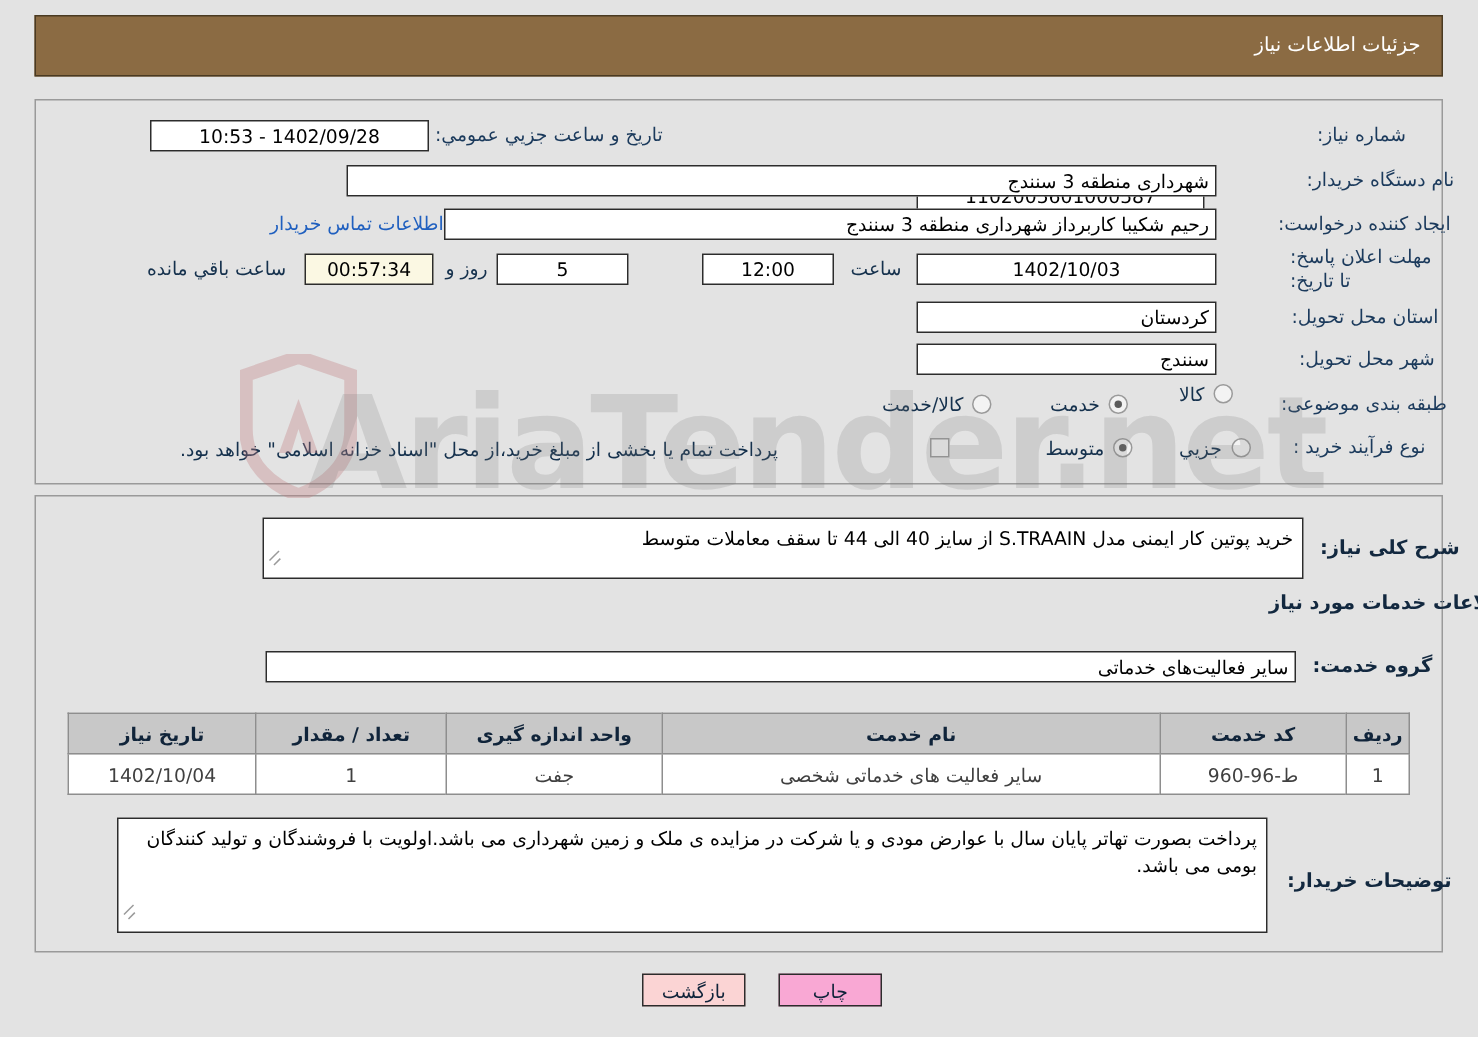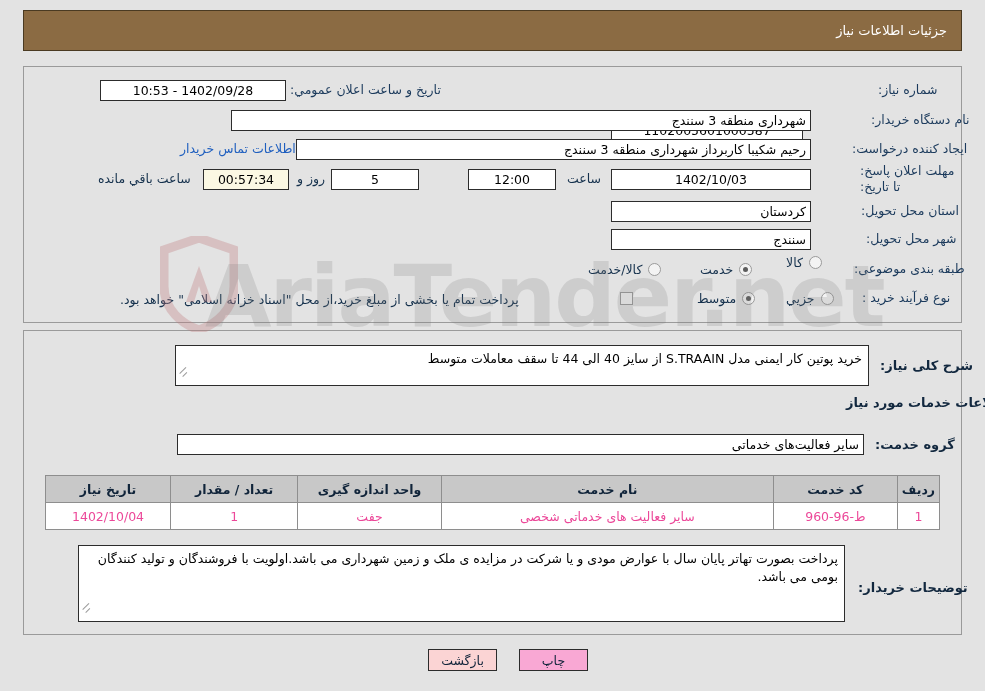--- a/index.html
+++ b/index.html
@@ -164,21 +164,21 @@
     height:26px;
     padding:0 4px;
     white-space:nowrap;
   }
   table.grid td{
     background:#ffffff;
     border:1px solid #8e8e8e;
     height:26px;
     padding:0 0;
     text-align:center;
-    color:#ec4899;
+    color:#404040;
     white-space:nowrap;
   }
 
   
   .btn{
     position:absolute;
     height:22px;
     border:1px solid #2c2c2c;
     box-sizing:border-box;
     font-size:12.5px;
@@ -200,21 +200,21 @@
   </div>
 
   <div class="panel" id="panel-top"></div>
 
   <div class="row" style="left:878px;top:82px;">
     <span class="lbl">شماره نیاز:</span>
   </div>
   <div class="fld center" style="position:absolute;left:611px;top:80px;width:192px;margin-top:40px;">1102005601000587</div>
 
   <div class="row" style="left:290px;top:82px;">
-    <span class="lbl">تاریخ و ساعت اعلان عمومي:</span>
+    <span class="lbl">تاریخ و ساعت جزیي عمومي:</span>
   </div>
   <div class="fld center" style="position:absolute;left:100px;top:80px;width:186px;">1402/09/28 - 10:53</div>
 
   <div class="row" style="left:871px;top:112px;">
     <span class="lbl">نام دستگاه خریدار:</span>
   </div>
   <div class="fld right" style="position:absolute;left:231px;top:110px;width:580px;">شهرداری منطقه 3 سنندج</div>
 
   <div class="row" style="left:852px;top:141px;">
     <span class="lbl">ایجاد کننده درخواست:</span>

